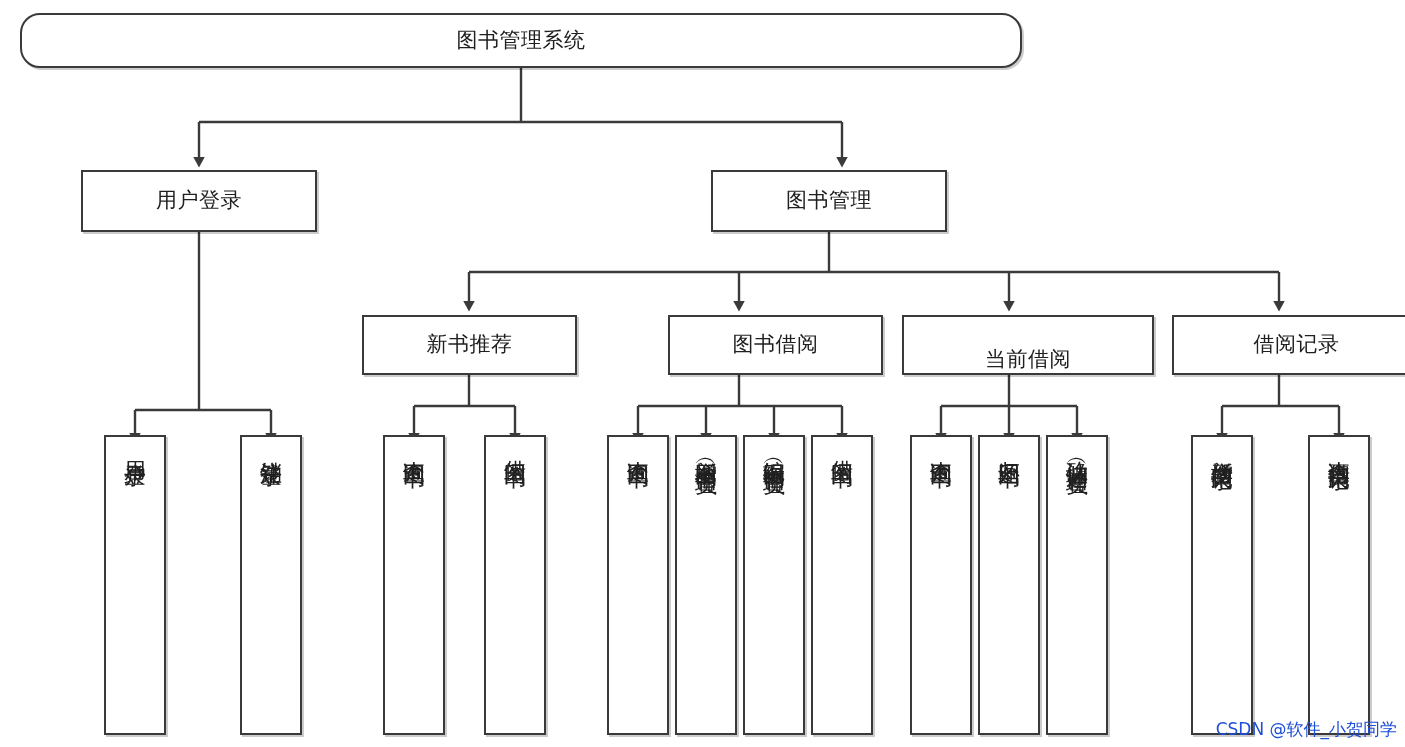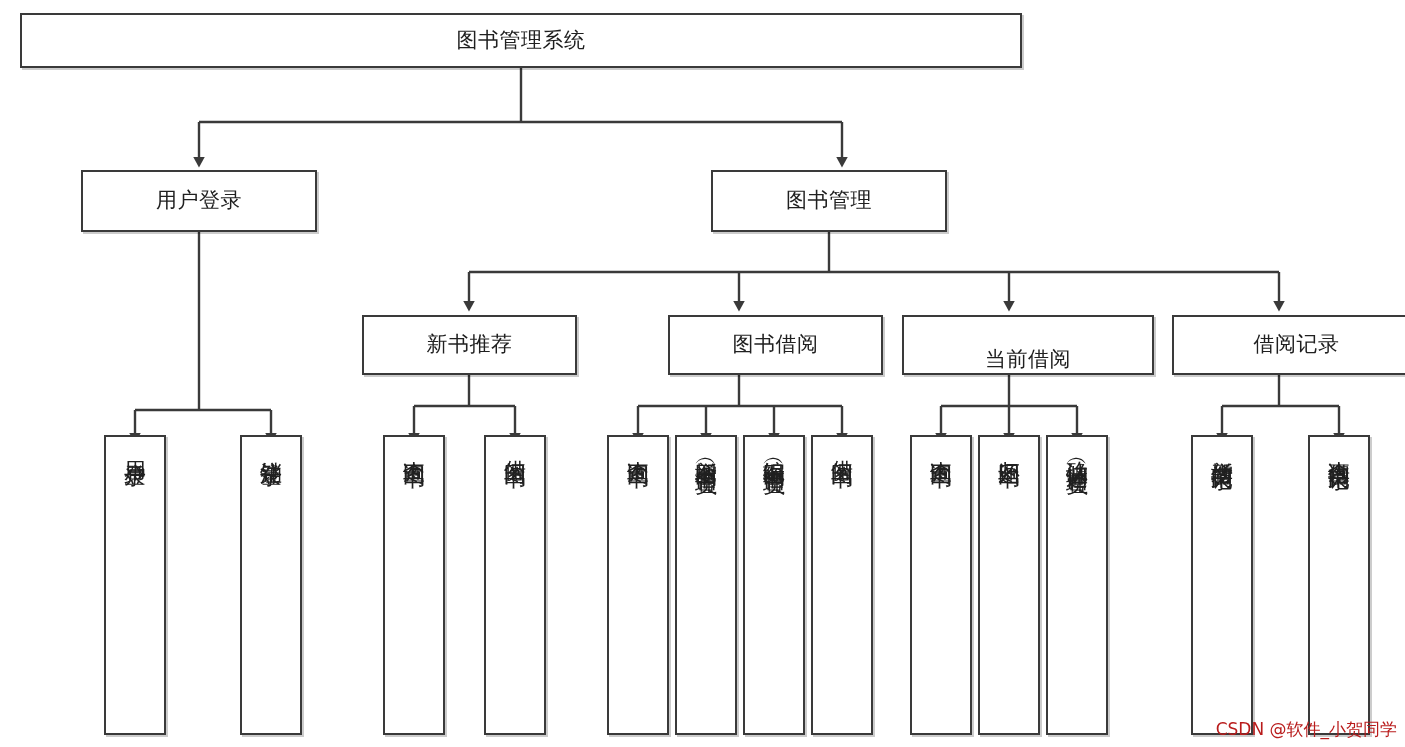--- a/index.html
+++ b/index.html
@@ -64,21 +64,21 @@
     max-height: 286px;
   }
   .node.vert.tall .label {
     max-height: 292px;
   }
   #watermark {
     position: absolute;
     right: 8px;
     bottom: 6px;
     font-size: 17px;
-    color: #b91c1c;
+    color: #1d4ed8;
     z-index: 5;
     white-space: nowrap;
   }
 </style>
 </head>
 <body>
 
 <div id="canvas">
 
   <svg id="edges" viewBox="0 0 1405 747" width="1405" height="747">
@@ -124,21 +124,21 @@
       <path d="M1009,406 L1009,434" marker-end="url(#arrow)"></path>
       <path d="M1077,406 L1077,434" marker-end="url(#arrow)"></path>
 
       <path d="M1279,375 L1279,406"></path>
       <path d="M1222,406 L1339,406"></path>
       <path d="M1222,406 L1222,434" marker-end="url(#arrow)"></path>
       <path d="M1339,406 L1339,434" marker-end="url(#arrow)"></path>
     </g>
   </svg>
 
-  <div class="node horiz" style="left:20px; top:13px; width:1002px; height:55px;">
+  <div class="node horiz" style="left:20px; top:13px; width:1002px; height:55px;border-radius:20px;">
     <span class="label">图书管理系统</span>
   </div>
 
   <div class="node horiz" style="left:81px; top:170px; width:236px; height:62px;">
     <span class="label">用户登录</span>
   </div>
 
   <div class="node horiz" style="left:711px; top:170px; width:236px; height:62px;">
     <span class="label">图书管理</span>
   </div>

